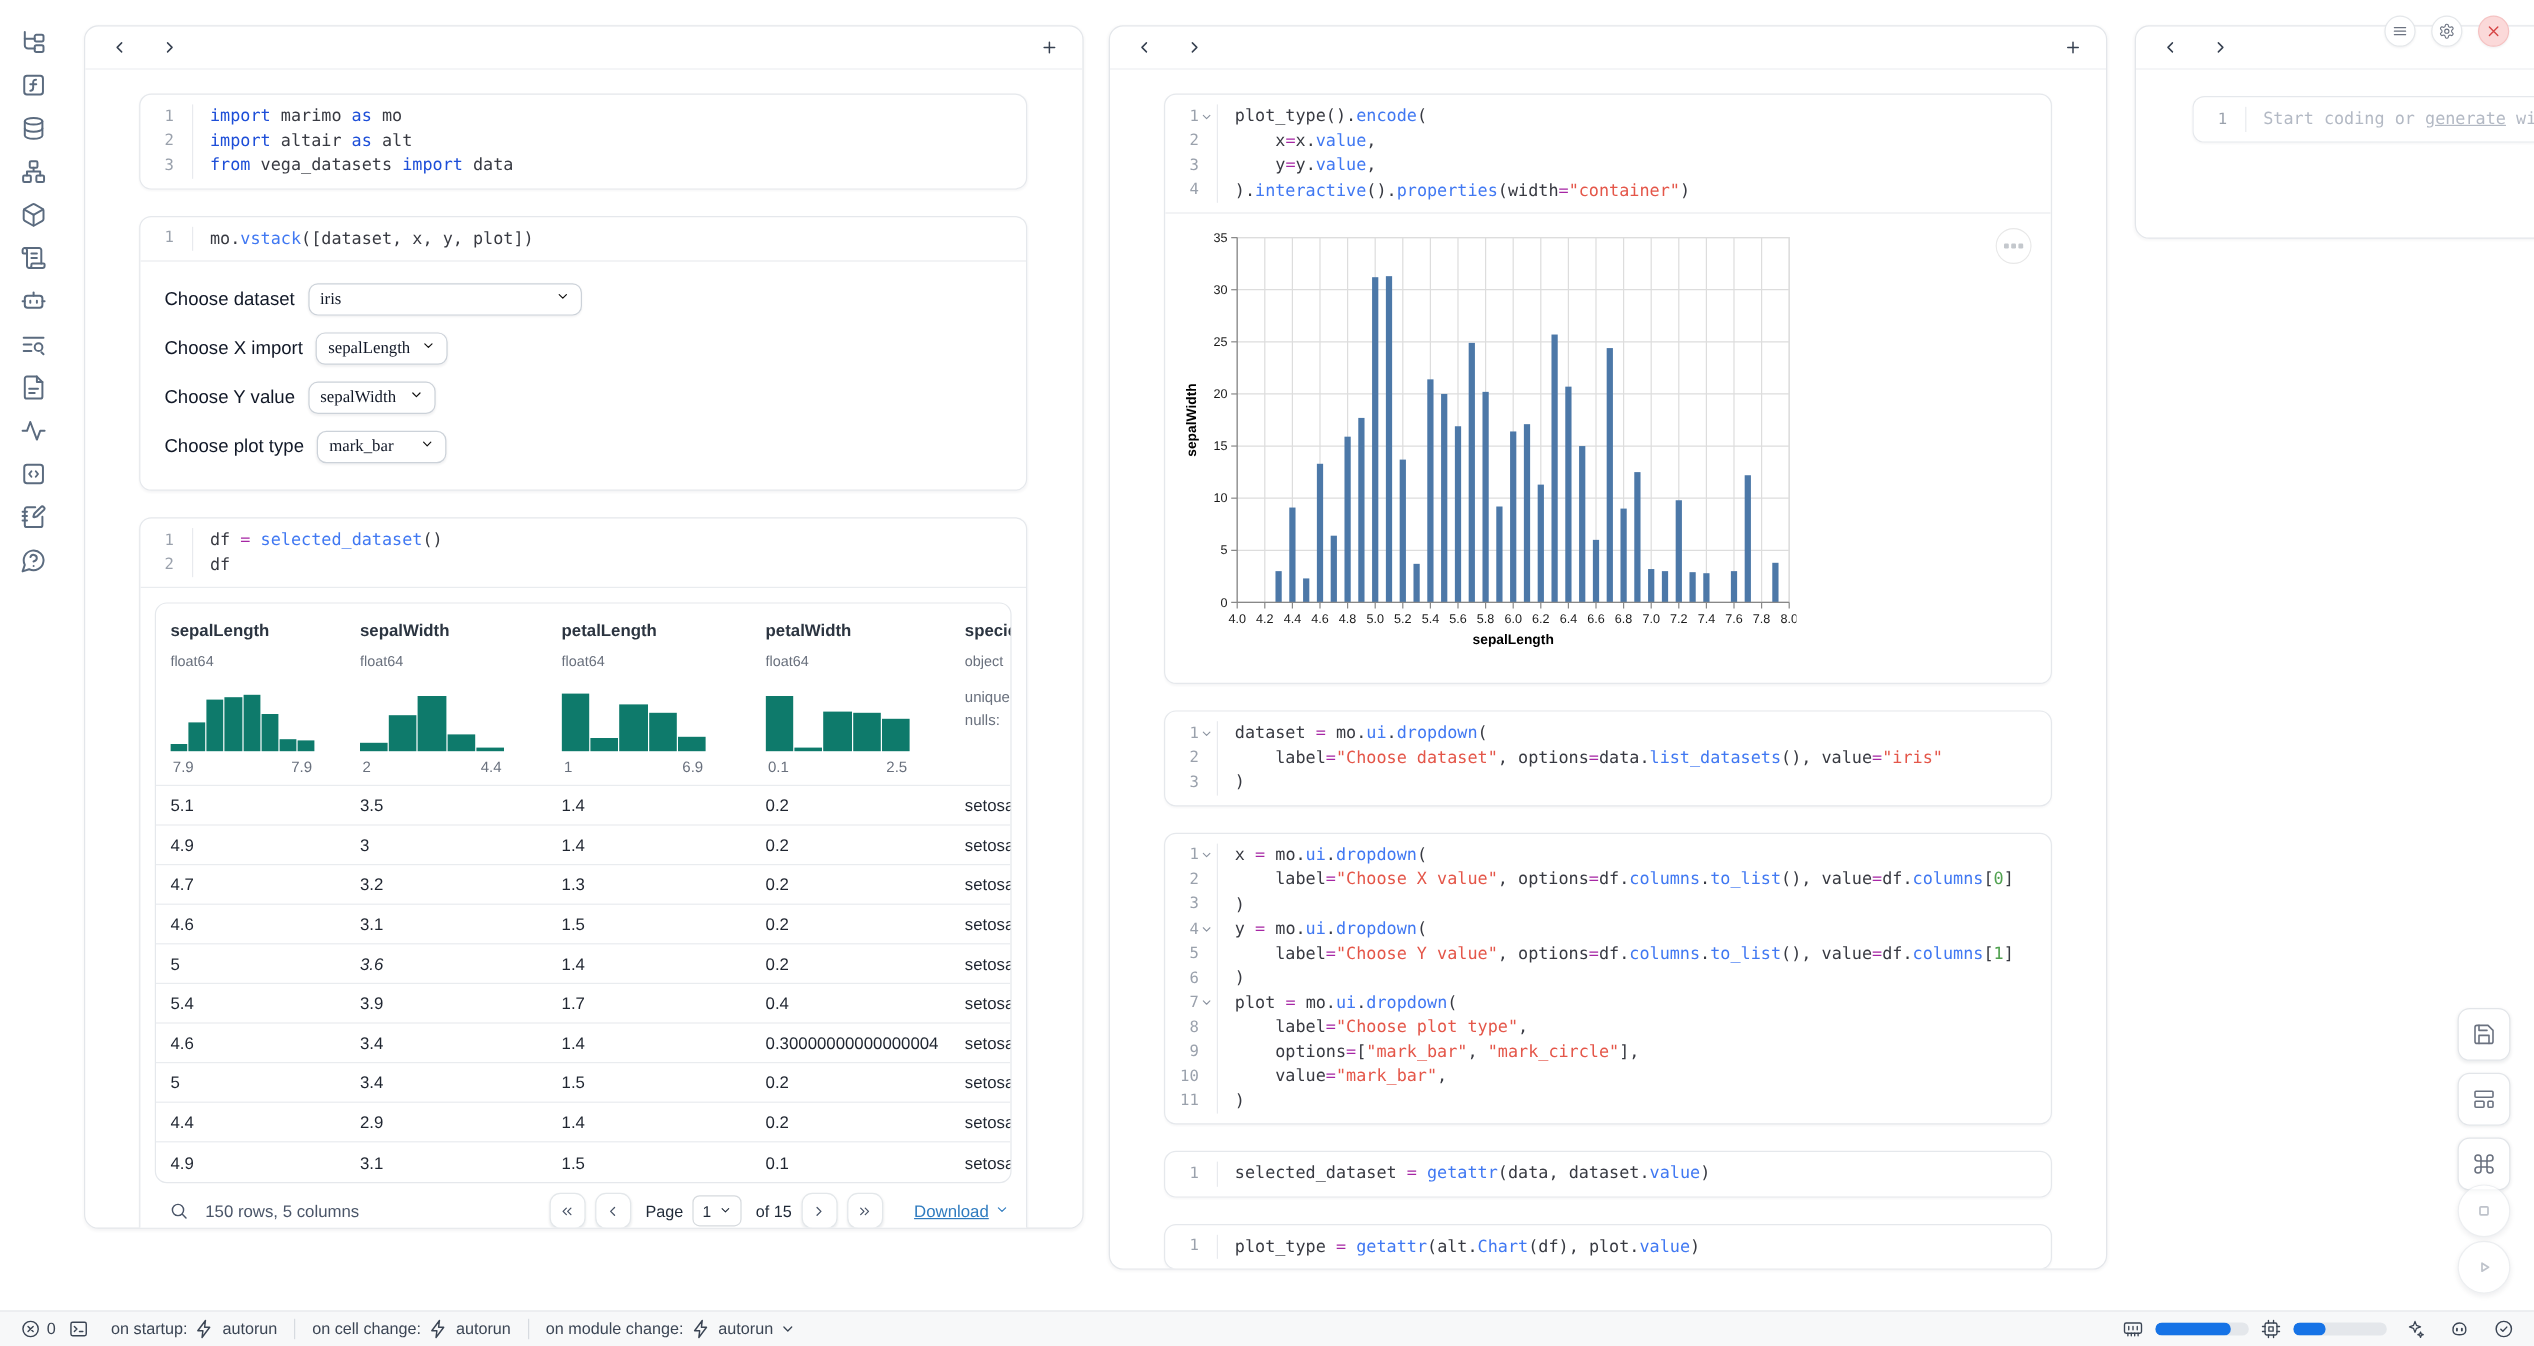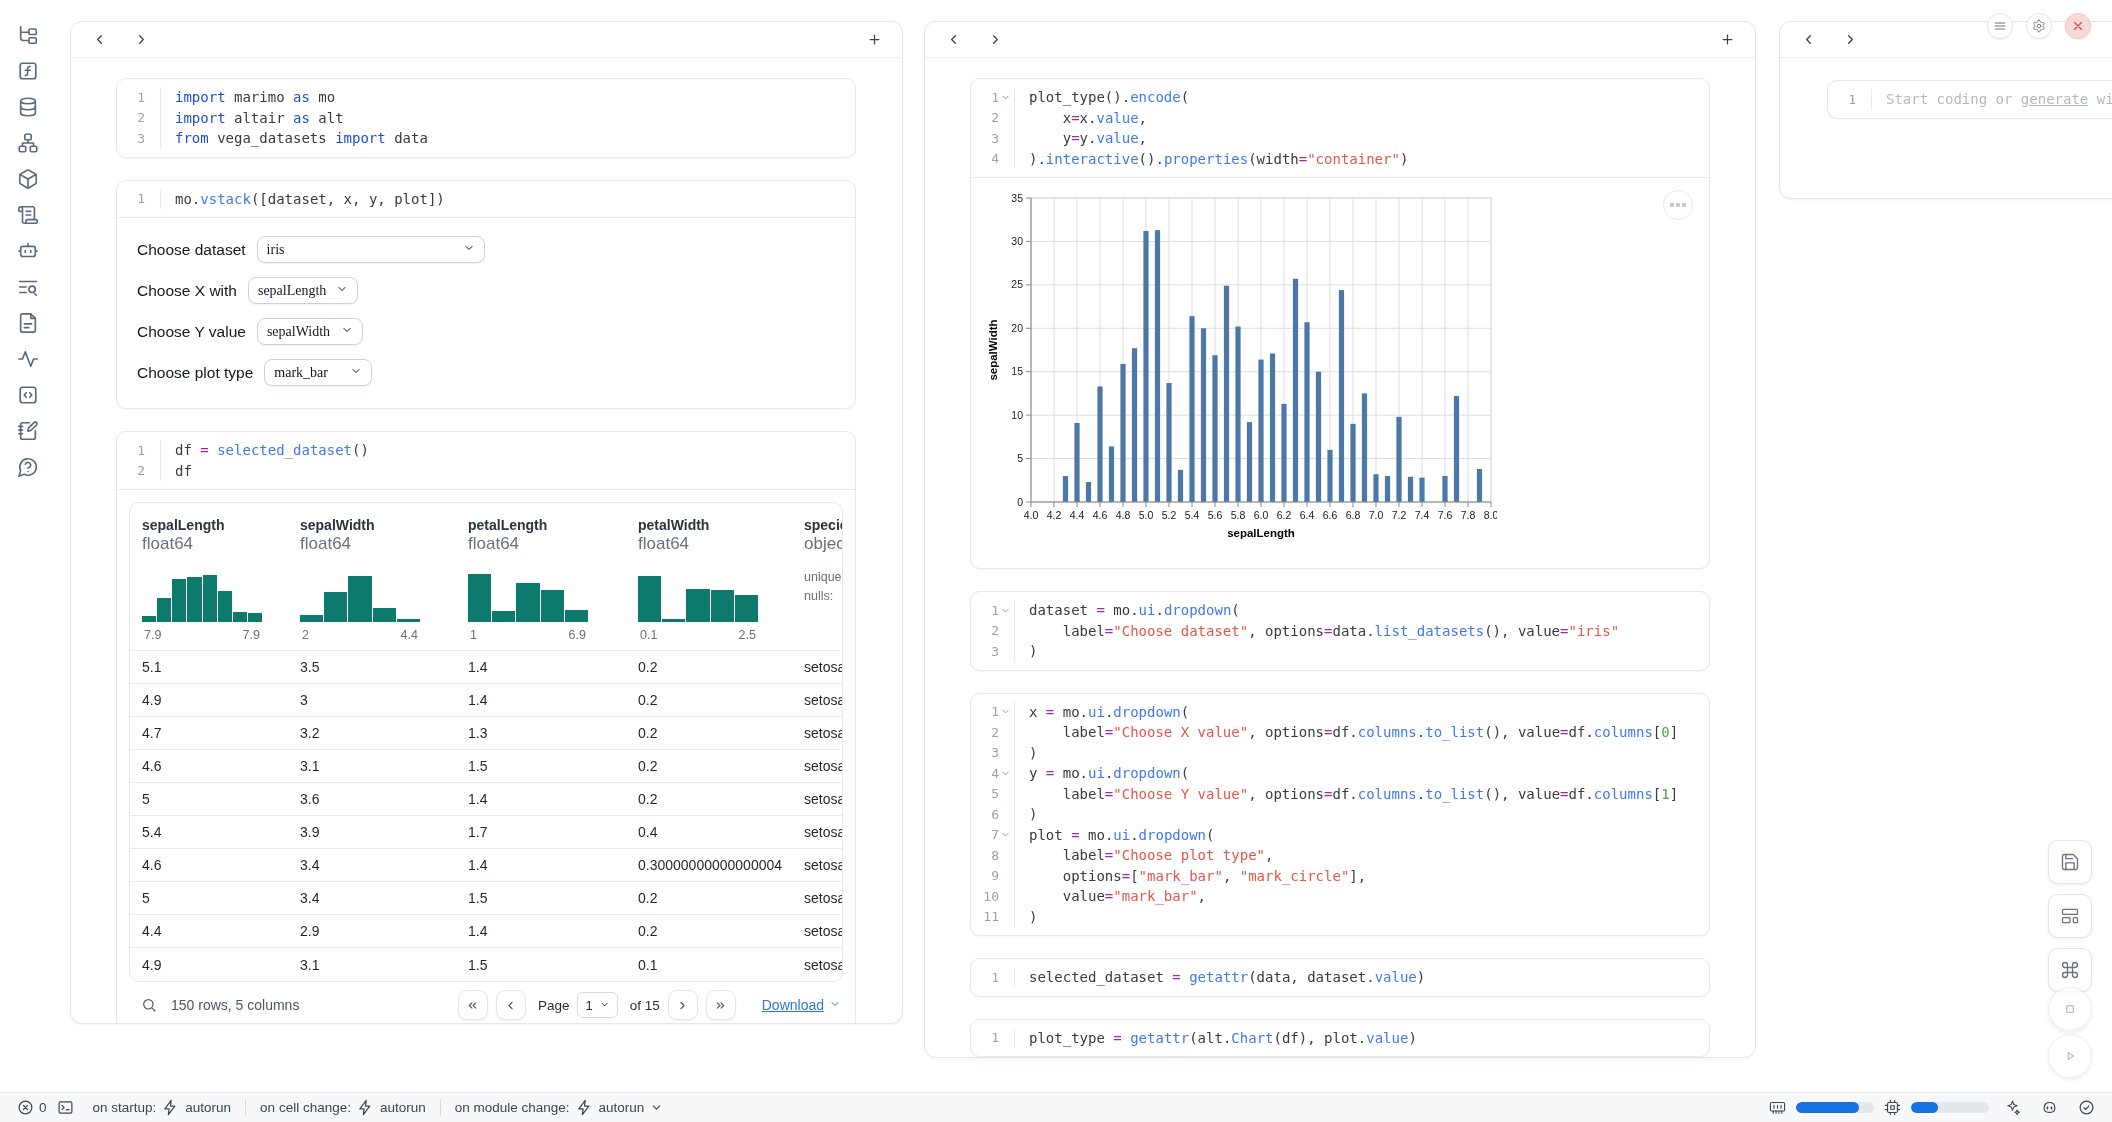--- a/index.html
+++ b/index.html
@@ -59,21 +59,21 @@
     padding:0 9px; font-size:14px; color:#111827; cursor:pointer;
     box-shadow:0 1px 2px rgba(16,24,40,.06);font-family:Liberation Serif, serif; }
   .fake-select svg { width:12px; height:12px; color:#111; flex:0 0 12px; margin-left:8px; }
 
   
   .table-out { padding:12px 12px 4px; }
   .table-box { border:1px solid #e5e8ec; border-radius:10px; overflow:hidden; width:714px; }
   .t-head { display:flex; padding:14px 0 8px 12px; border-bottom:1px solid #e9ecef; }
   .t-col { flex:0 0 auto; overflow:hidden; }
   .t-col .cname { font-size:14px; font-weight:bold; color:#2b3440; white-space:nowrap; }
-  .t-col .ctype { font-size:17px; color:#69707d; margin-top:1px; white-space:nowrap; }
+  .t-col .ctype { font-size:12px; color:#69707d; margin-top:11px; white-space:nowrap; }
   .hist { display:flex; align-items:flex-end; gap:1px; width:120px; height:54px; margin-top:14px; }
   .hist div { flex:1; background:#0e7a6b; }
   .minmax { width:120px; display:flex; justify-content:space-between; margin-top:6px;
     font-size:12.5px; color:#69707d; padding:0 2px; }
   .cmeta { font-size:12.5px; color:#69707d; margin-top:14px; line-height:19px; white-space:nowrap; }
   .t-row { display:flex; padding-left:12px; height:33px; align-items:center;
     border-bottom:1px solid #e9ecef; font-size:14px; color:#1f2530; cursor:default; }
   .t-row:last-child { border-bottom:none; }
   .t-row span { flex:0 0 auto; overflow:hidden; white-space:nowrap; }
   .t-footer { display:flex; align-items:center; height:46px; padding:0 2px 0 8px; }
@@ -283,21 +283,21 @@
             <div class="ctl-row">
               <span class="ctl-label">Choose dataset</span>
               <div class="fake-select" style="width: 228px;">
                 <span>iris</span>
                 <span><svg viewBox="0 0 24 24" fill="none" stroke="currentColor" stroke-width="2" stroke-linecap="round" stroke-linejoin="round">
                     <path d="M6 9l6 6 6-6"></path>
                   </svg></span>
               </div>
             </div>
             <div class="ctl-row">
-              <span class="ctl-label">Choose X with</span>
+              <span class="ctl-label">Choose X import</span>
               <div class="fake-select" style="width: 110px;">
                 <span>sepalLength</span>
                 <span><svg viewBox="0 0 24 24" fill="none" stroke="currentColor" stroke-width="2" stroke-linecap="round" stroke-linejoin="round">
                     <path d="M6 9l6 6 6-6"></path>
                   </svg></span>
               </div>
             </div>
             <div class="ctl-row">
               <span class="ctl-label">Choose Y value</span>
               <div class="fake-select" style="width: 106px;">
@@ -432,21 +432,21 @@
               </div>
               <div class="t-row">
                 <span style="width: 158px;">4.6</span>
                 <span style="width: 168px;">3.1</span>
                 <span style="width: 170px;">1.5</span>
                 <span style="width: 166px;">0.2</span>
                 <span style="width: 60px;">setosa</span>
               </div>
               <div class="t-row">
                 <span style="width: 158px;">5</span>
-                <span style="width: 168px;">3.6</span>
+                <span style="width: 168px; font-style: italic;">3.6</span>
                 <span style="width: 170px;">1.4</span>
                 <span style="width: 166px;">0.2</span>
                 <span style="width: 60px;">setosa</span>
               </div>
               <div class="t-row">
                 <span style="width: 158px;">5.4</span>
                 <span style="width: 168px;">3.9</span>
                 <span style="width: 170px;">1.7</span>
                 <span style="width: 166px;">0.4</span>
                 <span style="width: 60px;">setosa</span>

